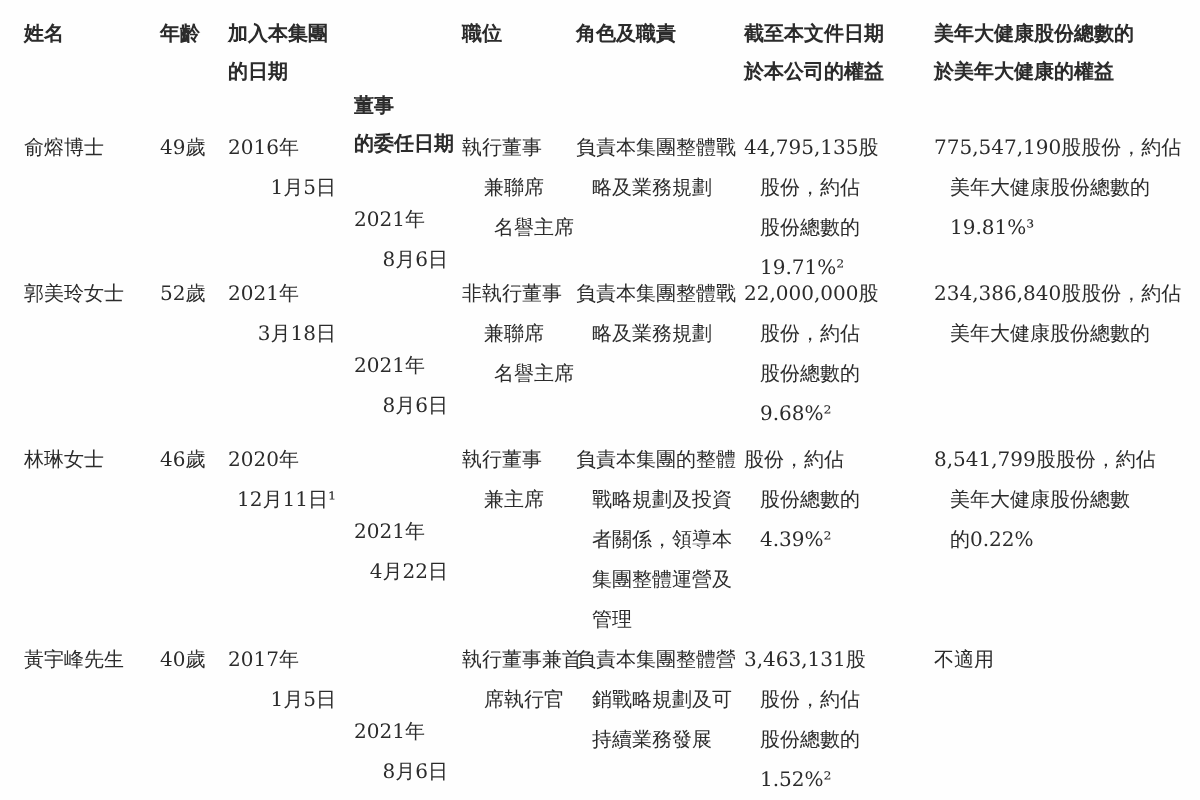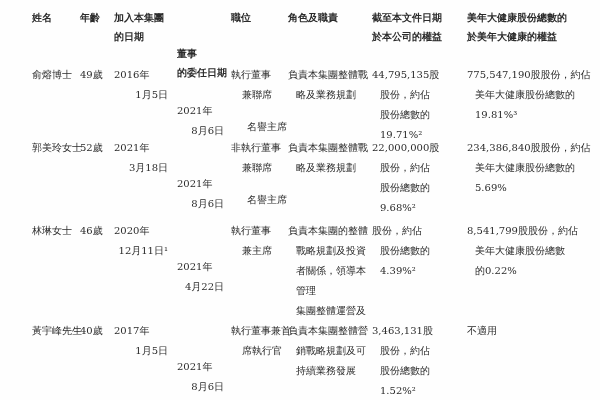--- a/index.html
+++ b/index.html
@@ -20,33 +20,33 @@
   .row-4{top:321px;}
   .cell{position:absolute;top:0;}
   .ln{line-height:20px;min-height:20px;white-space:nowrap;}
   
   .row-header .cell{
     height:38px;display:flex;flex-direction:column;justify-content:space-between;
     font-weight:bold;
   }
   .row-header .ln{line-height:19px;min-height:19px;}
   
-  .c1{left:32px;width:50px;}
+  .c1{left:12px;width:50px;}
   .c2{left:80px;width:34px;}
   .c3{left:114px;width:54px;}
   .c4{left:177px;width:47px;margin-top:36px;}
   .c5{left:231px;width:66px;}
   .c6{left:288px;width:84px;}
   .c7{left:372px;width:92px;}
   .c8{left:467px;width:133px;}
   
   .date-cell .ln:nth-child(n+2){text-align:right;}
   .hang .ln:nth-child(n+2){padding-left:8px;}
   .stair .ln:nth-child(2){padding-left:11px;}
-  .stair .ln:nth-child(3){padding-left:16px;margin-top:12px;}
+  .stair .ln:nth-child(3){padding-left:16px;}
 </style>
 </head>
 <body>
 
 <div class="page">
 
   <div class="row row-header">
     <div class="cell c1">
         <div class="ln">姓名</div>
       </div>
@@ -140,21 +140,20 @@
       </div>
     <div class="cell c7 hang">
         <div class="ln">22,000,000股</div>
         <div class="ln">股份，約佔</div>
         <div class="ln">股份總數的</div>
         <div class="ln">9.68%²</div>
       </div>
     <div class="cell c8 hang">
         <div class="ln">234,386,840股股份，約佔</div>
         <div class="ln">美年大健康股份總數的</div>
-        <div class="ln">5.69%</div>
       </div>
   </div>
 
   <div class="row row-3">
     <div class="cell c1">
         <div class="ln">林琳女士</div>
       </div>
     <div class="cell c2">
         <div class="ln">46歲</div>
       </div>
@@ -167,22 +166,22 @@
         <div class="ln">4月22日</div>
       </div>
     <div class="cell c5 stair">
         <div class="ln">執行董事</div>
         <div class="ln">兼主席</div>
       </div>
     <div class="cell c6 hang">
         <div class="ln">負責本集團的整體</div>
         <div class="ln">戰略規劃及投資</div>
         <div class="ln">者關係，領導本</div>
+        <div class="ln">集團整體運營及</div>
         <div class="ln">管理</div>
-        <div class="ln">集團整體運營及</div>
       </div>
     <div class="cell c7 hang">
         <div class="ln">股份，約佔</div>
         <div class="ln">股份總數的</div>
         <div class="ln">4.39%²</div>
       </div>
     <div class="cell c8 hang">
         <div class="ln">8,541,799股股份，約佔</div>
         <div class="ln">美年大健康股份總數</div>
         <div class="ln">的0.22%</div>

